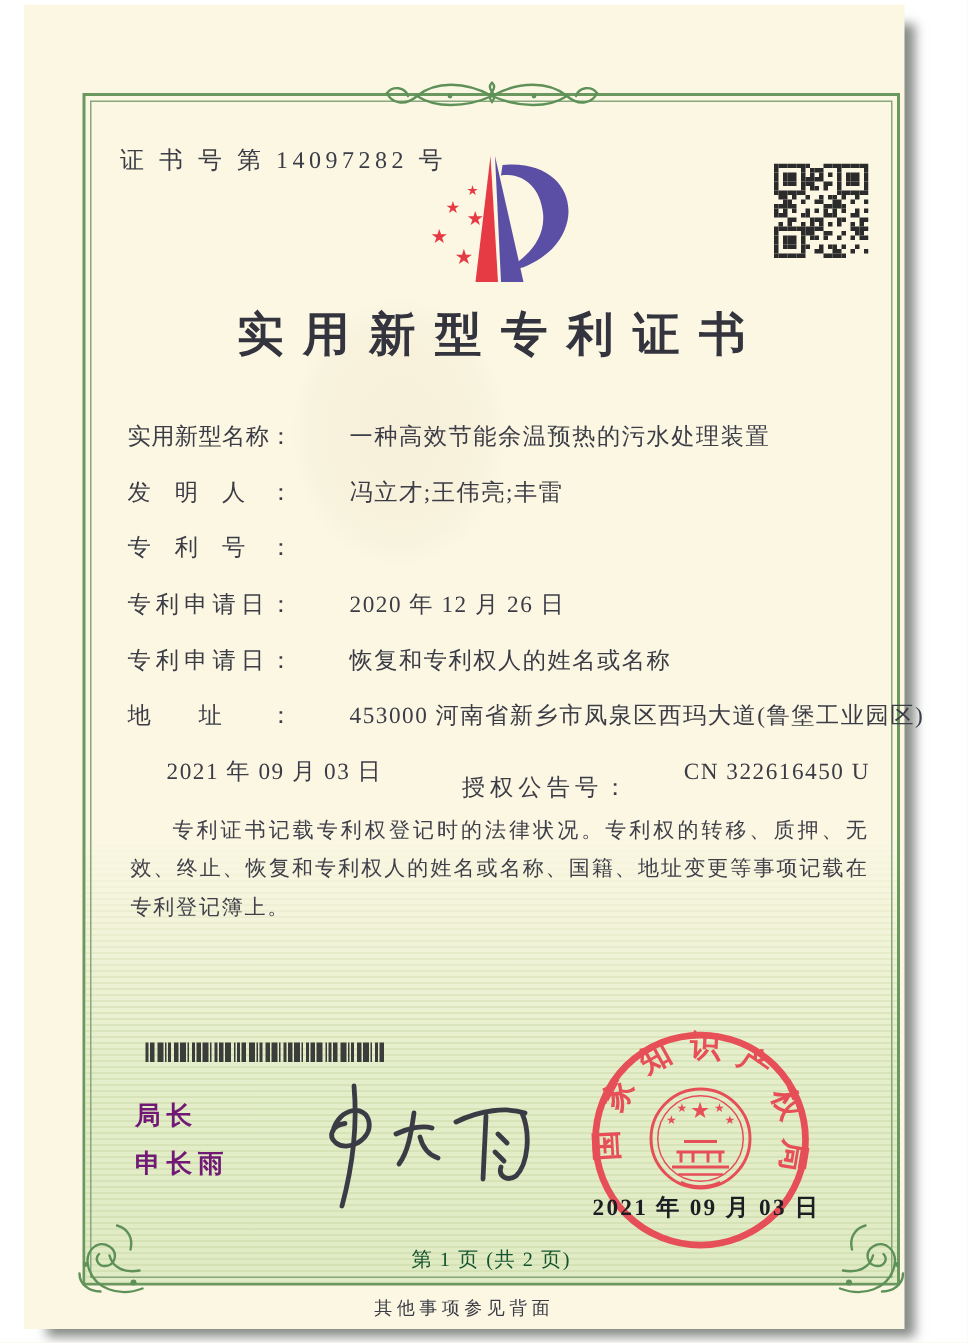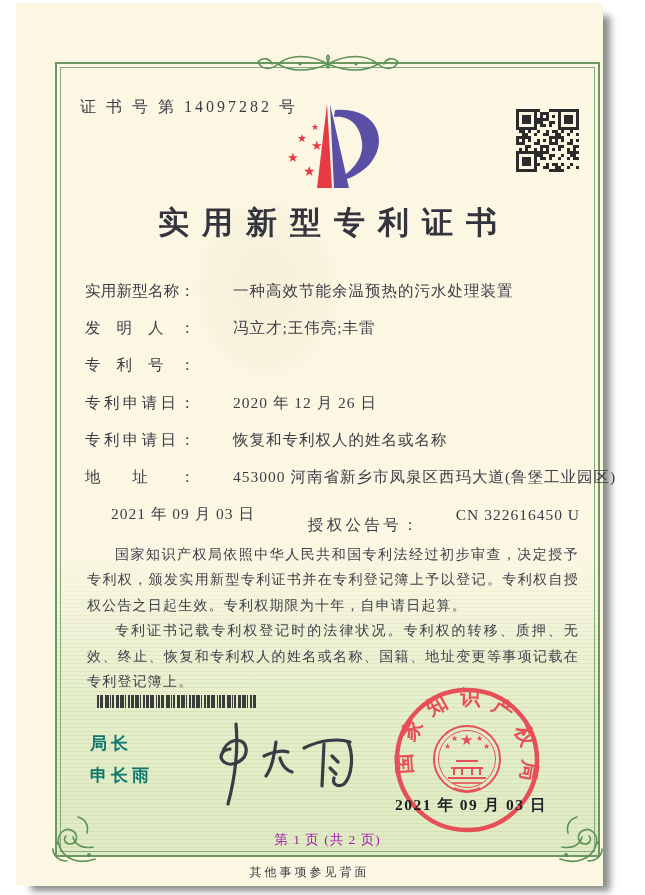--- a/index.html
+++ b/index.html
@@ -27,25 +27,25 @@
   .flabel{display:inline-block;width:110px;text-align:justify;text-align-last:justify;letter-spacing:0;flex:none;}
   .fvalue{margin-left:26px;letter-spacing:1px;white-space:nowrap;}
   .fvalue2-label{display:inline-block;width:110px;text-align:justify;text-align-last:justify;margin-left:24px;flex:none;margin-top:22px;}
   .paras{position:absolute;left:30px;top:478px;width:492px;font-size:14px;line-height:25.4px;
          color:#3f3f49;text-align:justify;letter-spacing:1.2px;}
   .paras p{margin:0;text-indent:2em;}
   .barcode{position:absolute;left:40px;top:631px;width:160px;height:13px;display:flex;align-items:stretch;}
   .barcode span{background:#3a3d3a;flex:none;}
   .barcode i{flex:1 1 1px;min-width:1px;}
   .officer{position:absolute;left:33px;top:664px;font-family:"Liberation Sans","DejaVu Sans",sans-serif;
-           font-size:17px;font-weight:600;letter-spacing:4px;color:#0f766e;line-height:32px;}
+           font-size:17px;font-weight:600;letter-spacing:4px;color:#701a75;line-height:32px;}
   .sig{position:absolute;left:135px;top:648px;width:170px;height:100px;}
   .seal{position:absolute;left:335px;top:621px;width:150px;height:150px;opacity:.93;}
   .seal-date{position:absolute;left:338px;top:731px;font-size:15.5px;font-weight:600;color:#1d1d24;letter-spacing:1.5px;}
-  .page-info{position:absolute;left:0;right:0;top:767px;text-align:center;font-size:13.5px;color:#a21caf;letter-spacing:1px;}
+  .page-info{position:absolute;left:0;right:0;top:767px;text-align:center;font-size:13.5px;color:#14532d;letter-spacing:1px;}
   .back-note{position:absolute;left:0;right:0;top:861px;text-align:center;font-size:12px;color:#3c3c46;letter-spacing:3px;}
   .orn-top{position:absolute;left:50%;top:-13px;transform:translateX(-50%);}
   .orn-bl{position:absolute;left:-14px;bottom:-12px;}
   .orn-br{position:absolute;right:-14px;bottom:-12px;transform:scaleX(-1);}
   .green-stroke{stroke:#5e9158;fill:none;stroke-width:1.6;stroke-linecap:round;}
 </style>
 </head>
 <body>
 
 <div class="paper">
@@ -349,21 +349,20 @@
         <span class="fvalue">453000 河南省新乡市凤泉区西玛大道(鲁堡工业园区)</span>
       </div>
       <div class="frow">
         <span class="fvalue" style="width:168px;">2021 年 09 月 03 日</span>
         <span class="fvalue2-label">授权公告号：</span>
         <span class="fvalue">CN 322616450 U</span>
       </div>
     </div>
 
     <div class="paras">
-      <p>国家知识产权局依照中华人民共和国专利法经过初步审查，决定授予专利权，颁发实用新型专利证书并在专利登记簿上予以登记。专利权自授权公告之日起生效。专利权期限为十年，自申请日起算。</p>
       <p>专利证书记载专利权登记时的法律状况。专利权的转移、质押、无效、终止、恢复和专利权人的姓名或名称、国籍、地址变更等事项记载在专利登记簿上。</p>
     </div>
 
     <div class="barcode" id="barcode">
         <span style="width: 2px;"></span>
         <i></i>
         <span style="width: 3px;"></span>
         <i></i>
         <span style="width: 4px;"></span>
         <i></i>

